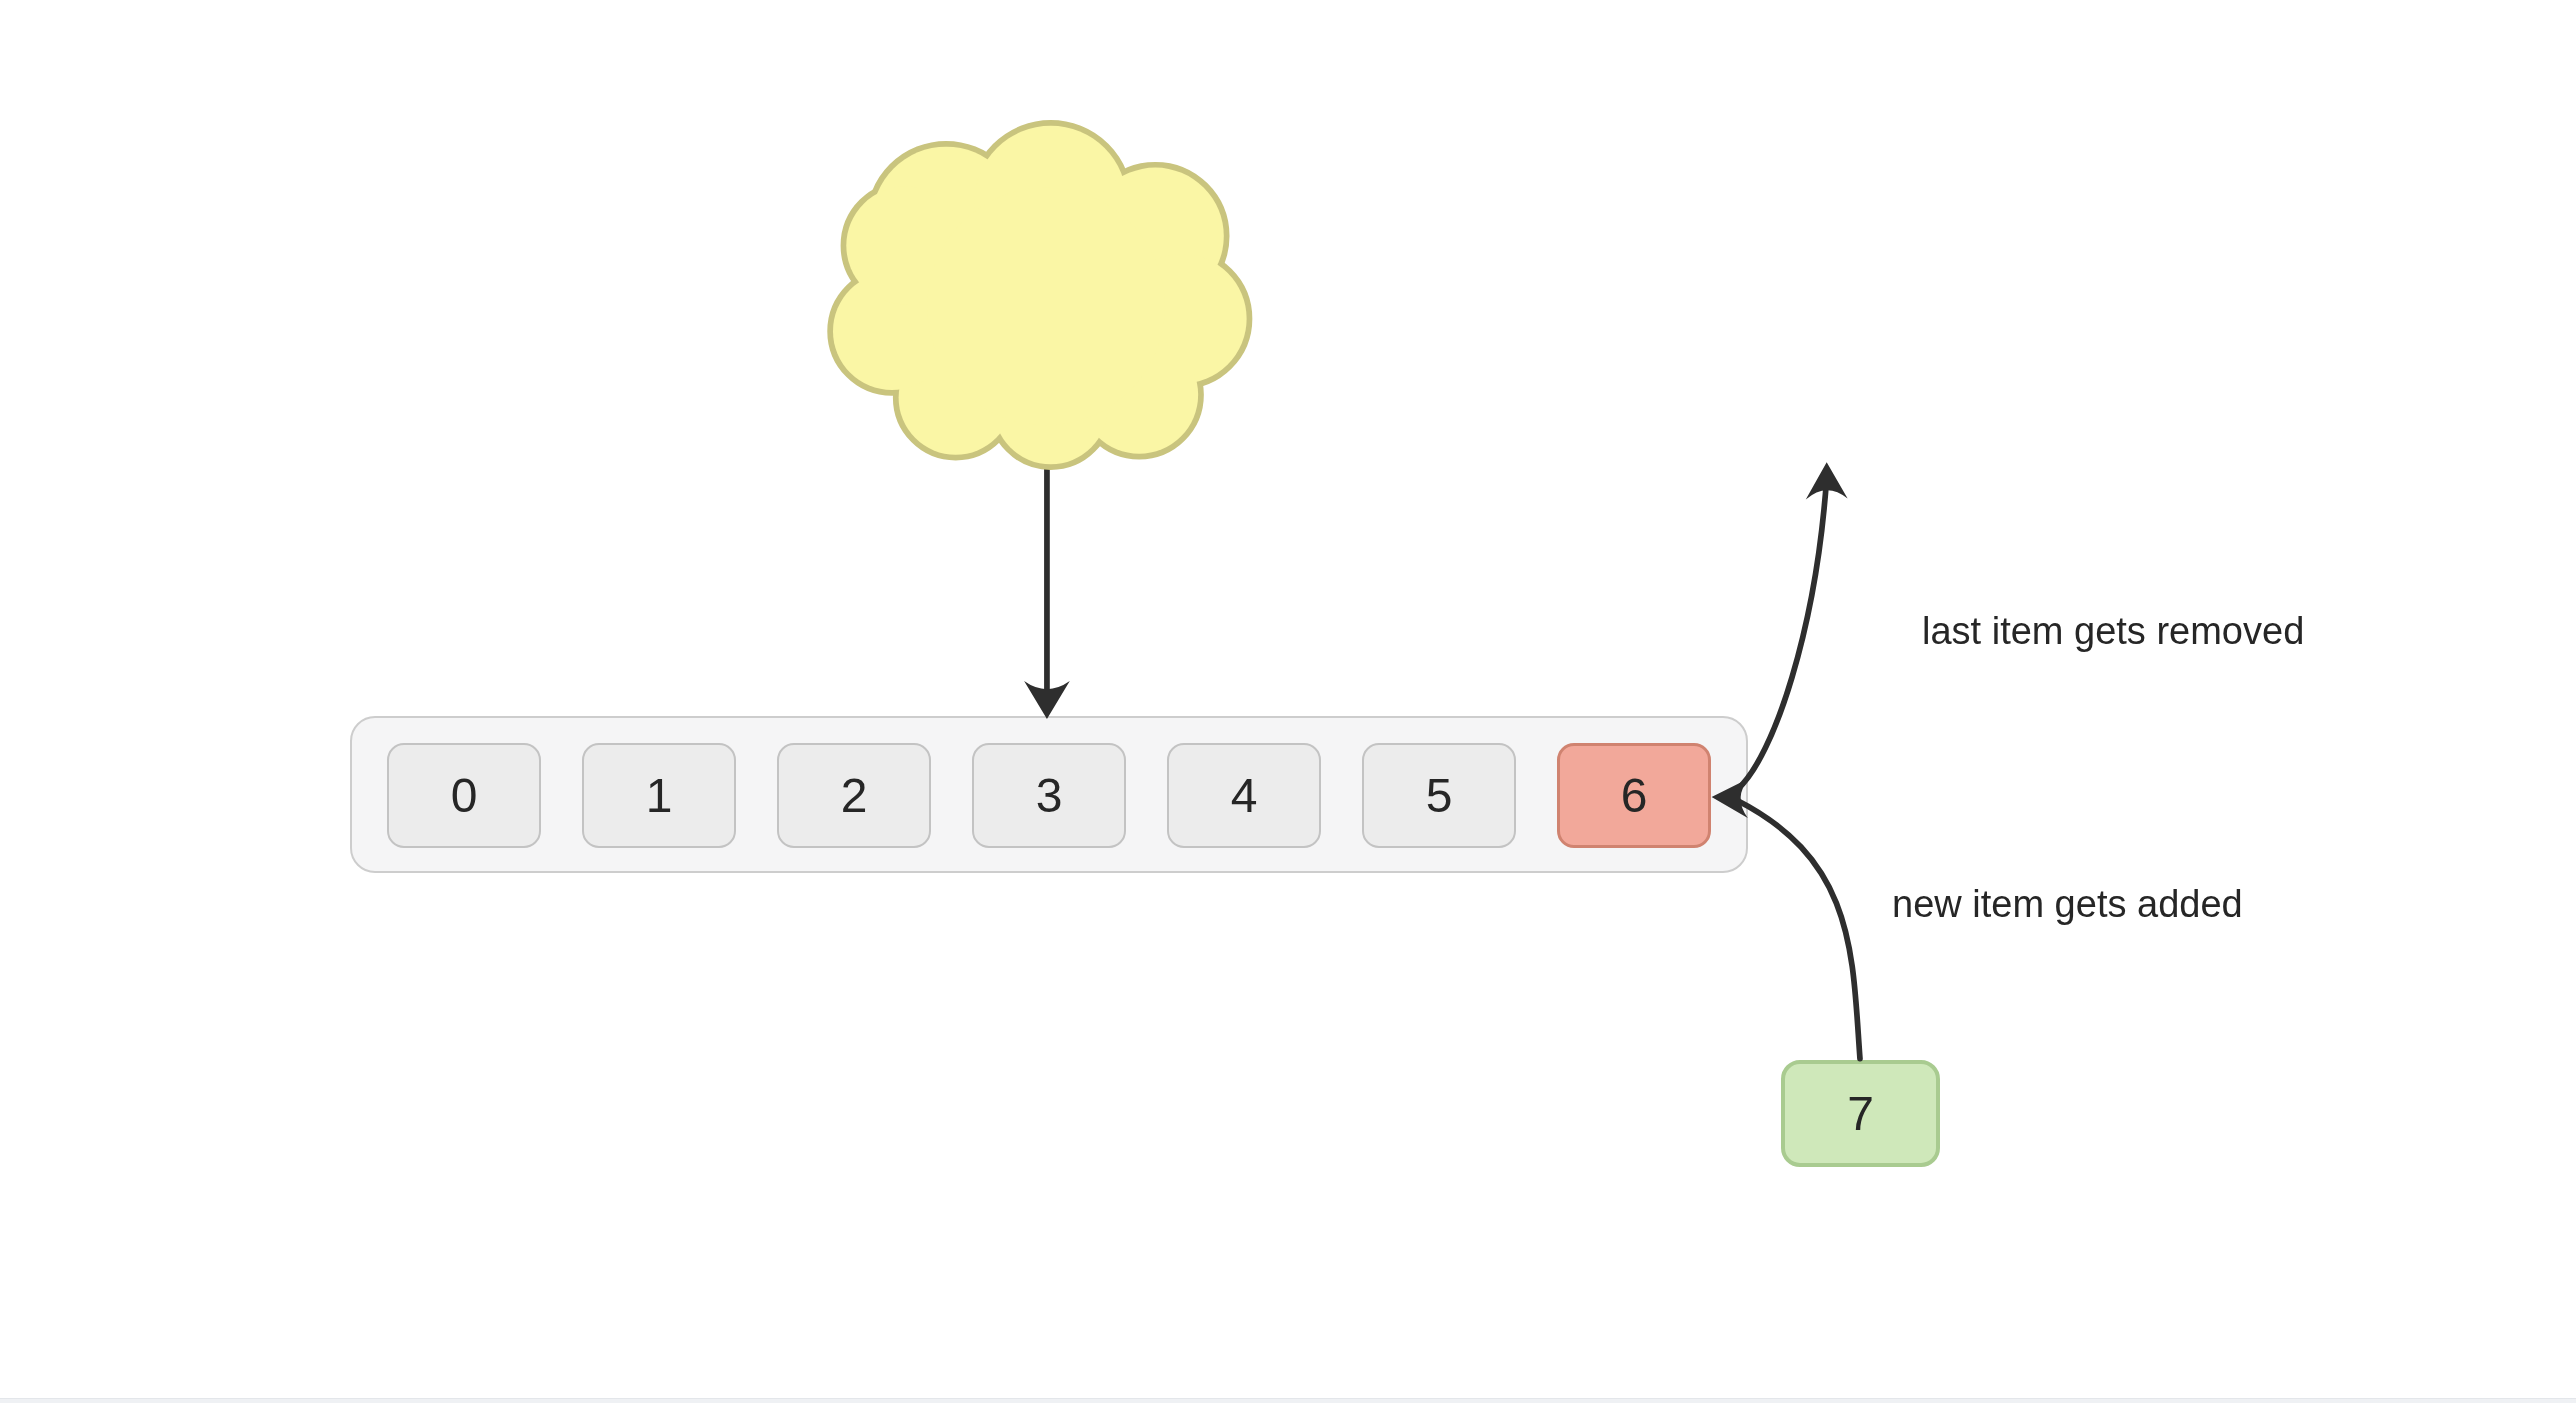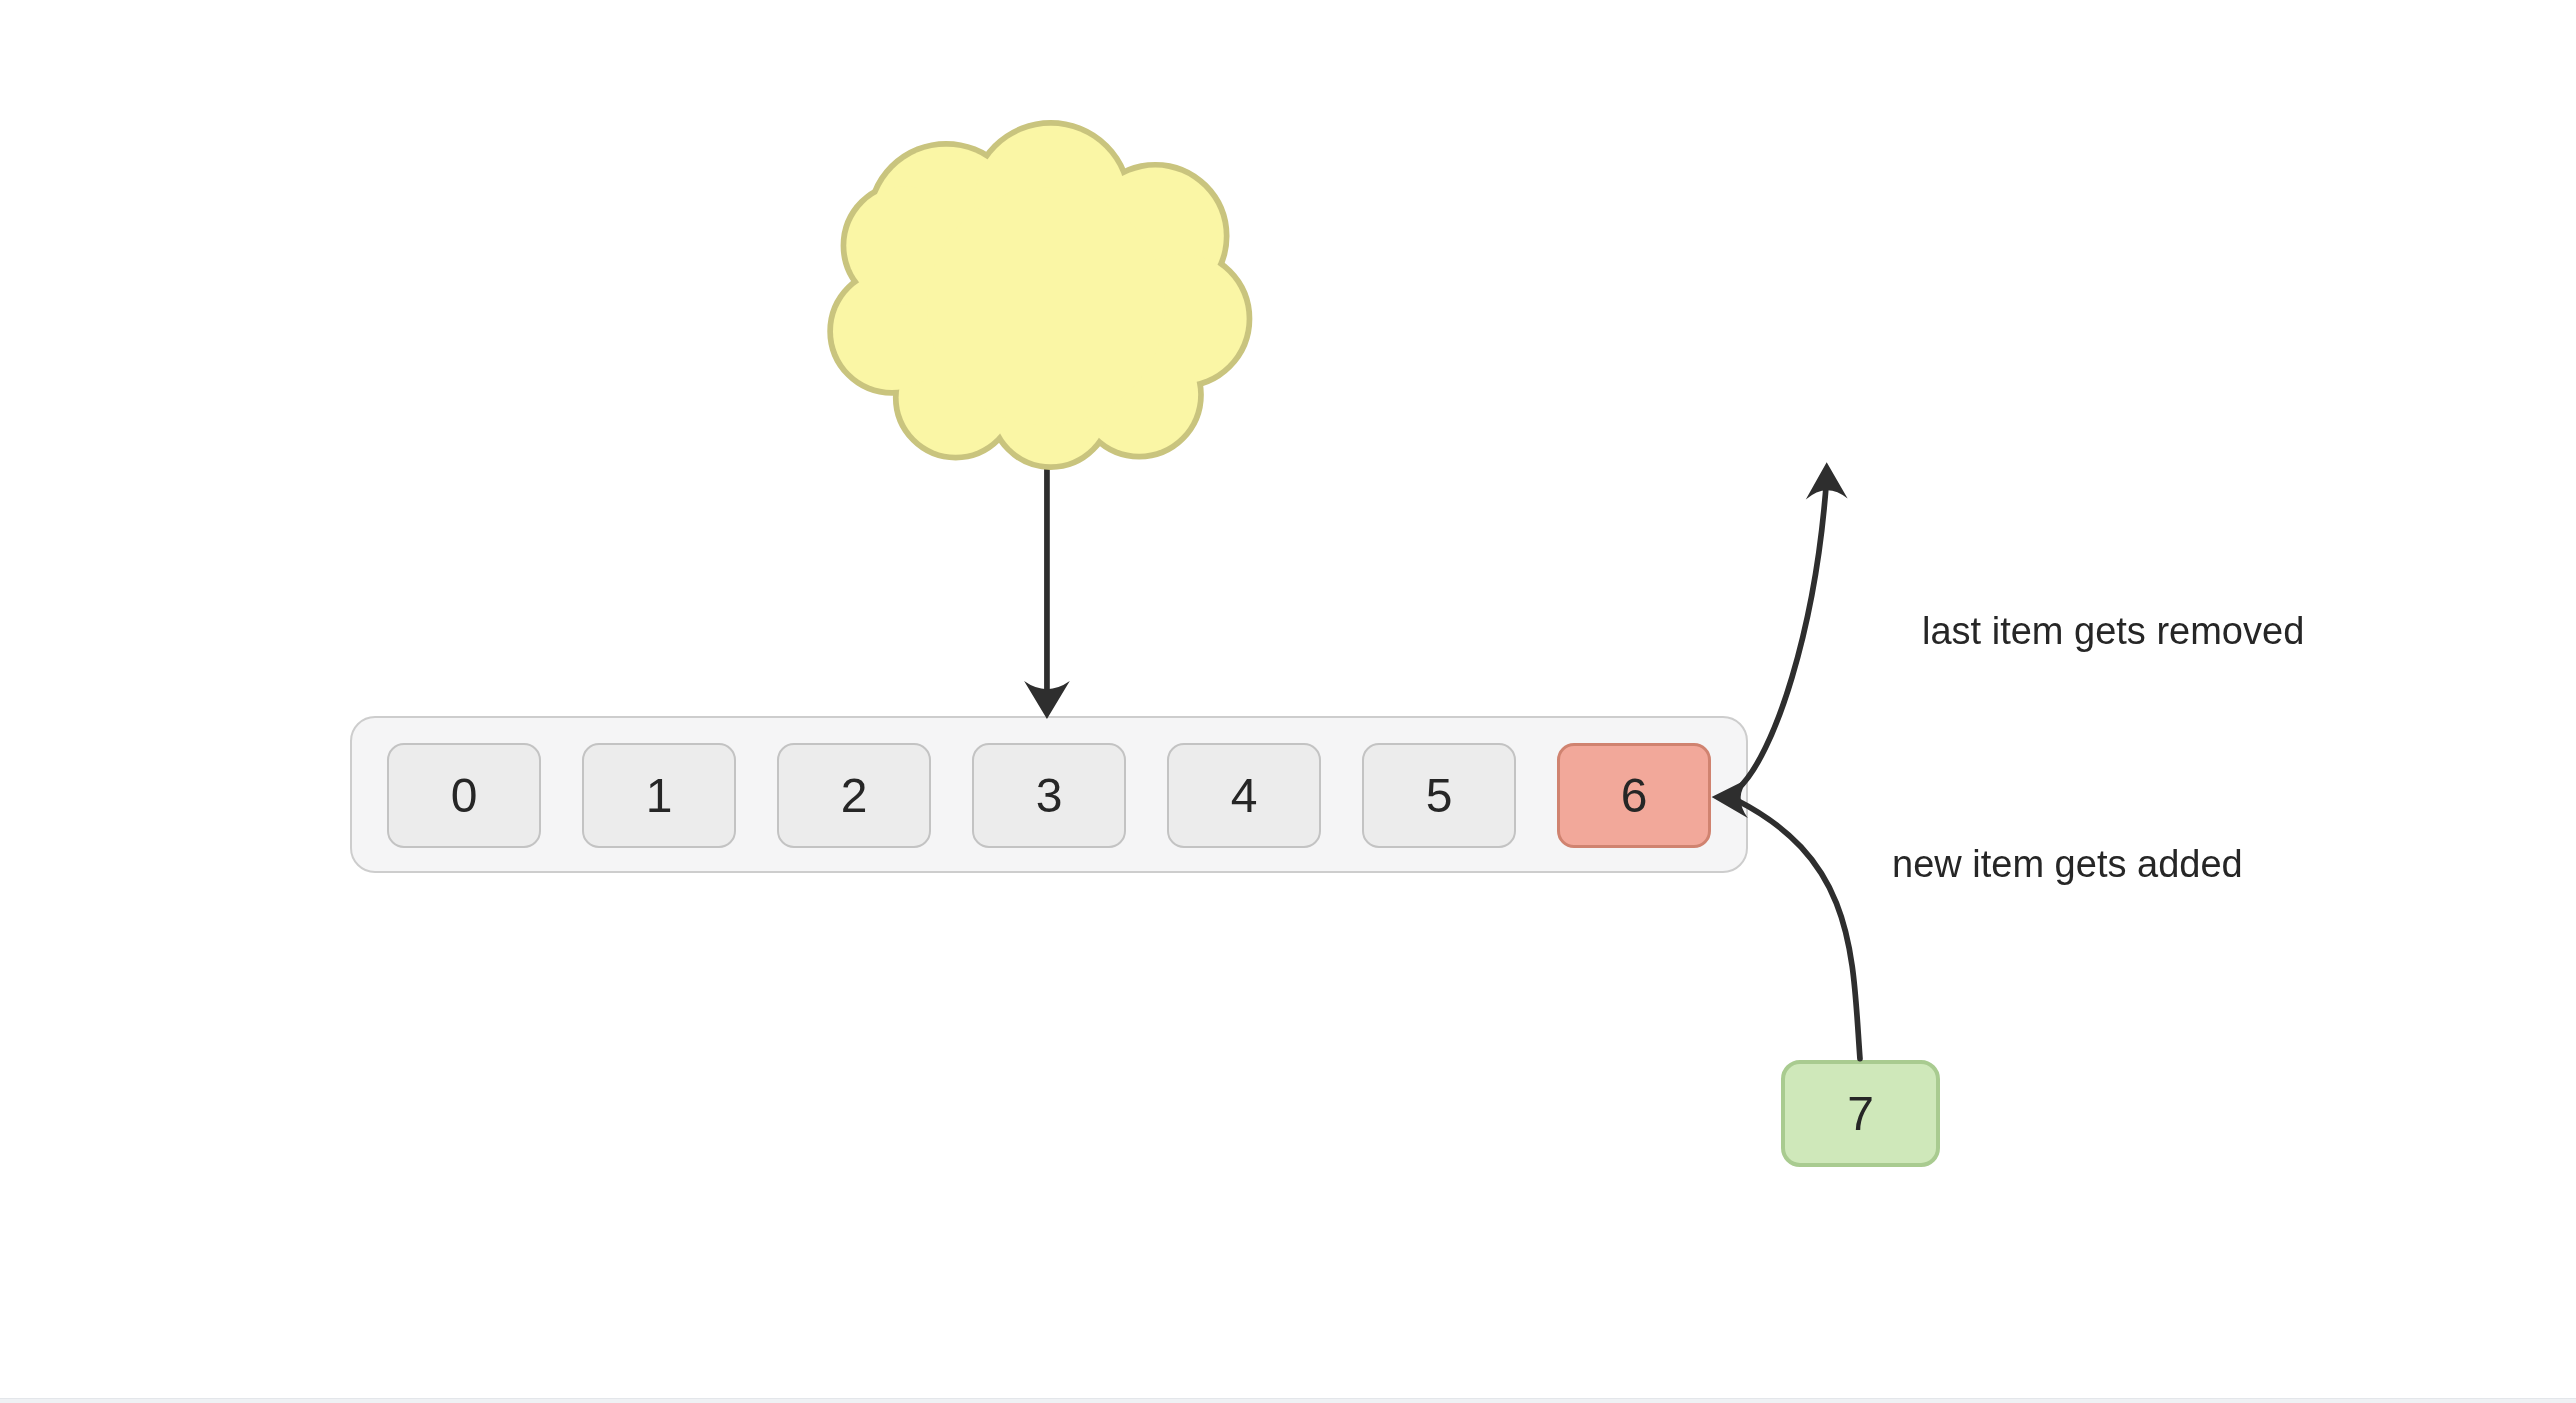--- a/index.html
+++ b/index.html
@@ -72,21 +72,21 @@
   }
   
   .note {
     position: absolute;
     color: #262626;
     font-size: 38px;
     line-height: 1.2;
     white-space: nowrap;
   }
   .note-removed { left: 1878px; top: 609px; margin-left: 44px; }
-  .note-added  { left: 1892px; top: 842px; }
+  .note-added  { left: 1892px; top: 882px; }
   
   svg.overlay {
     position: absolute;
     left: 0;
     top: 0;
     z-index: 5;
     pointer-events: none;
   }
   .arrow-stroke {
     fill: none;

